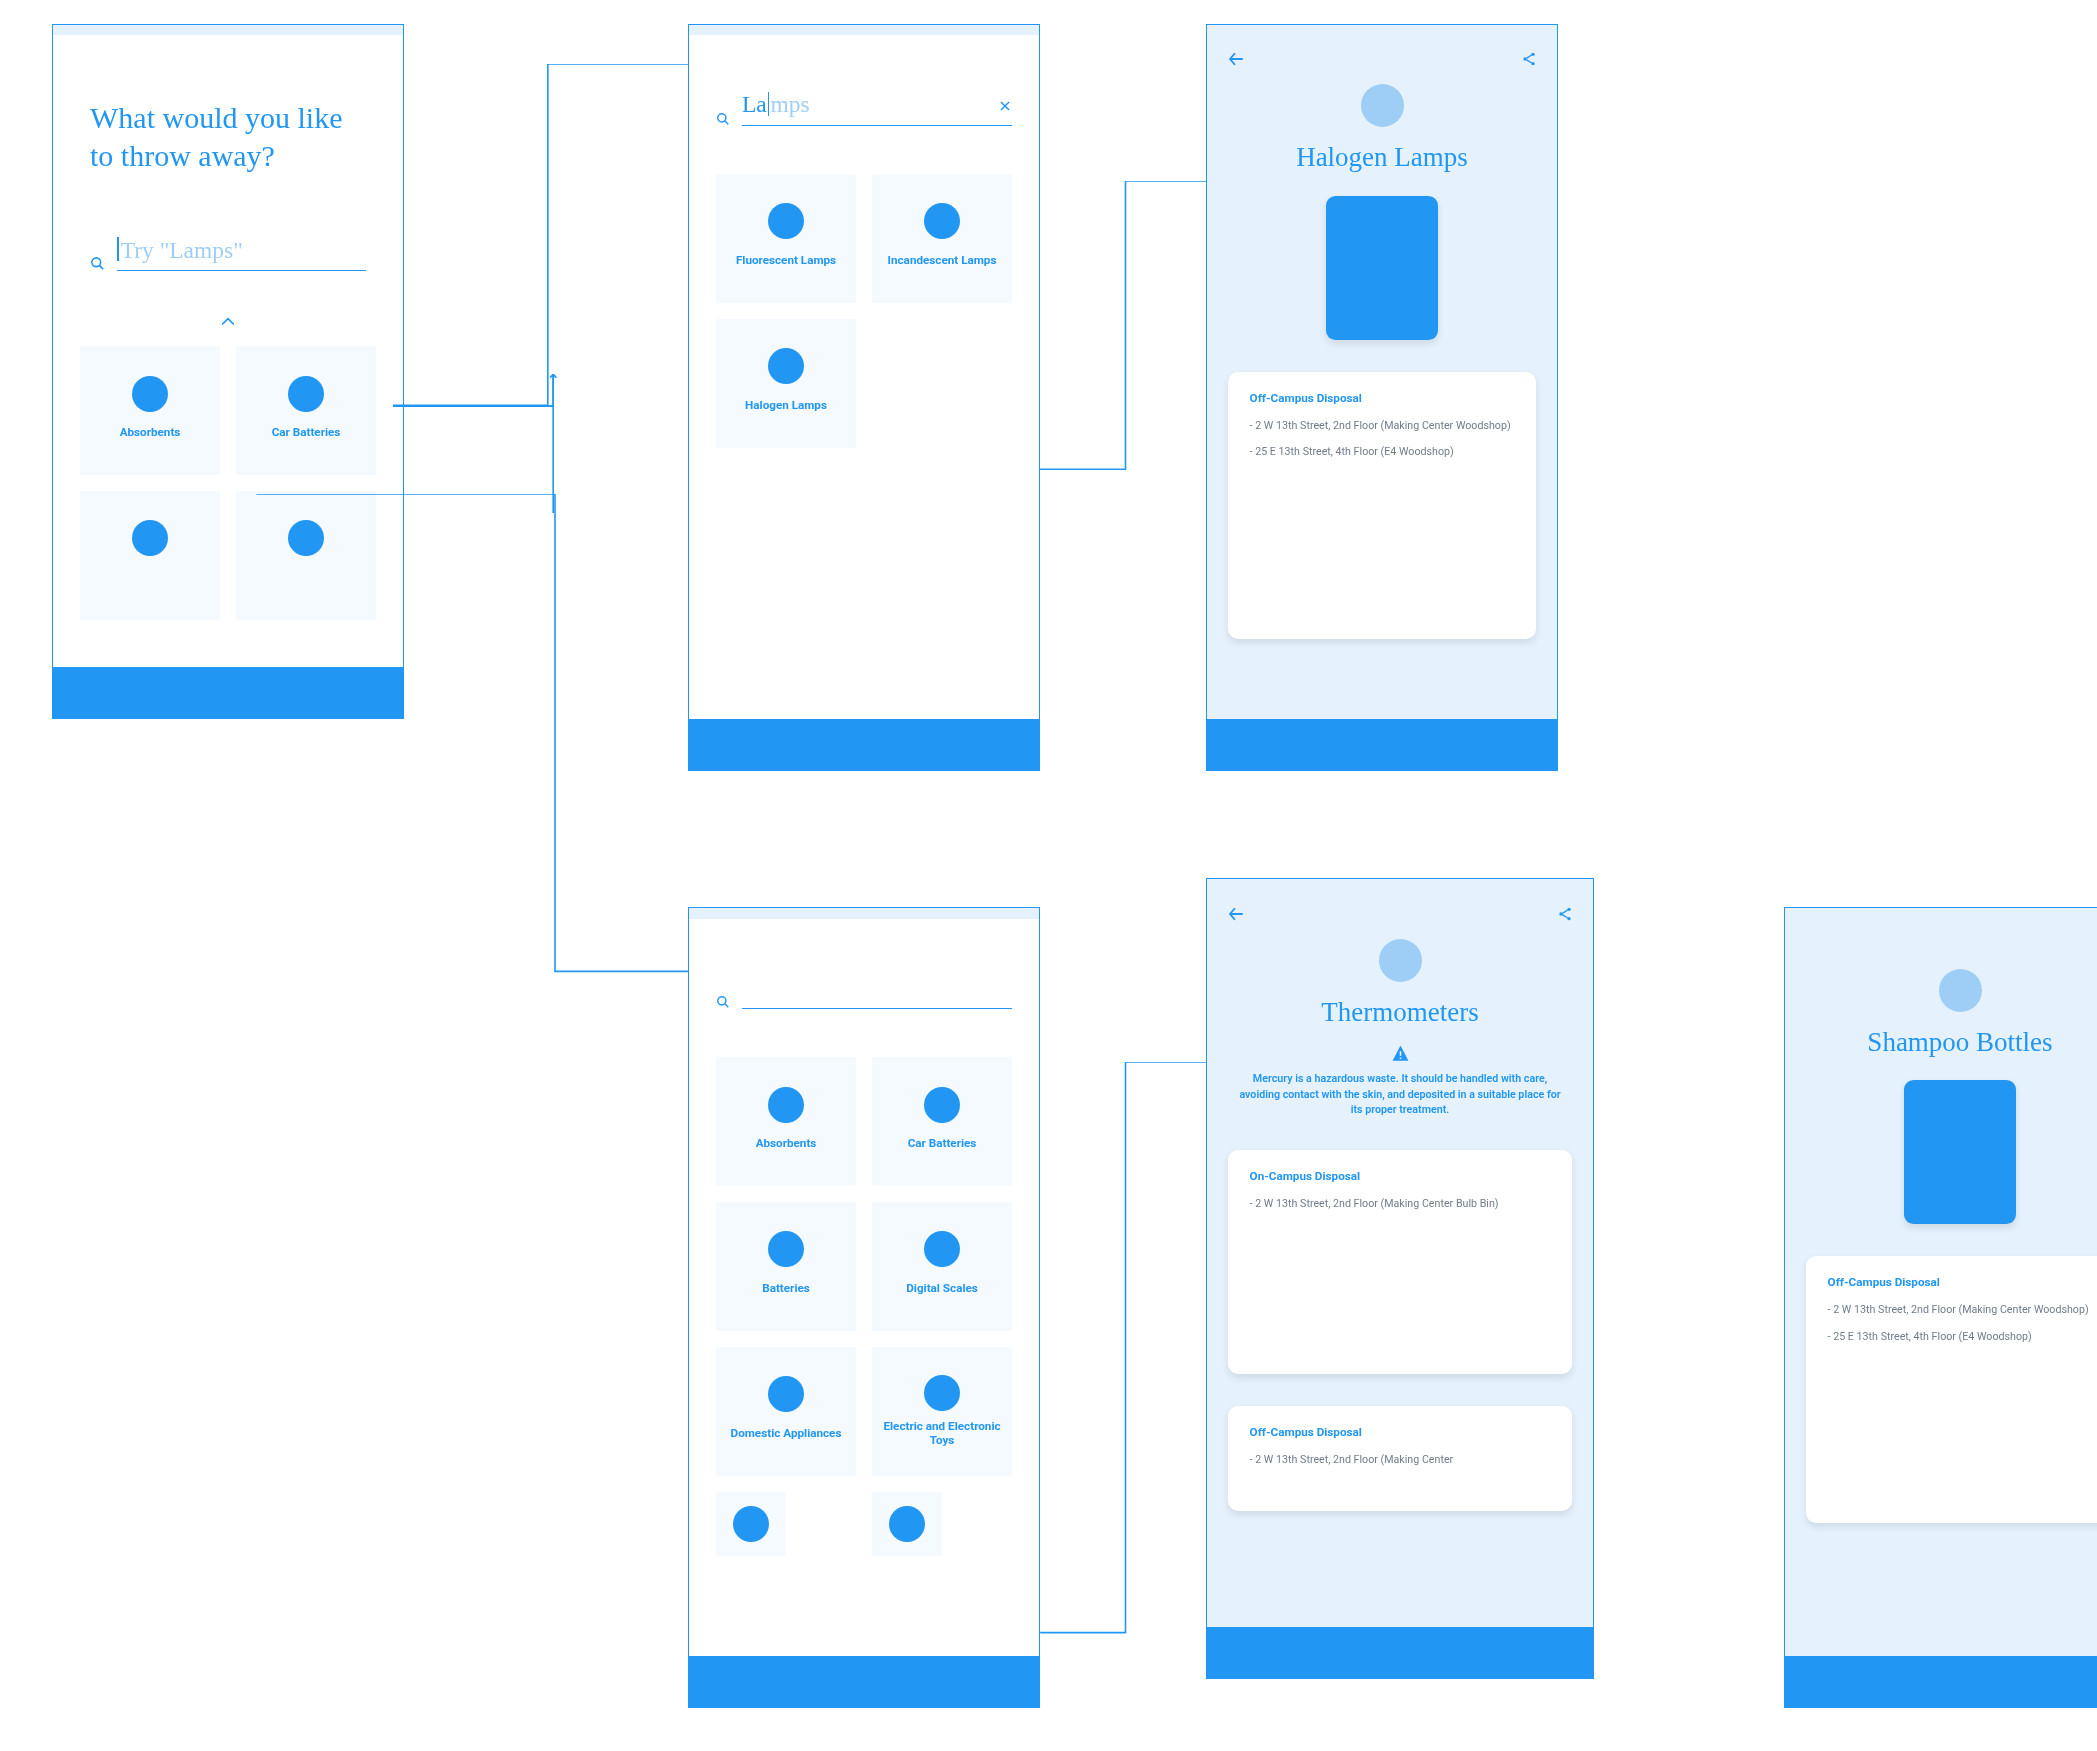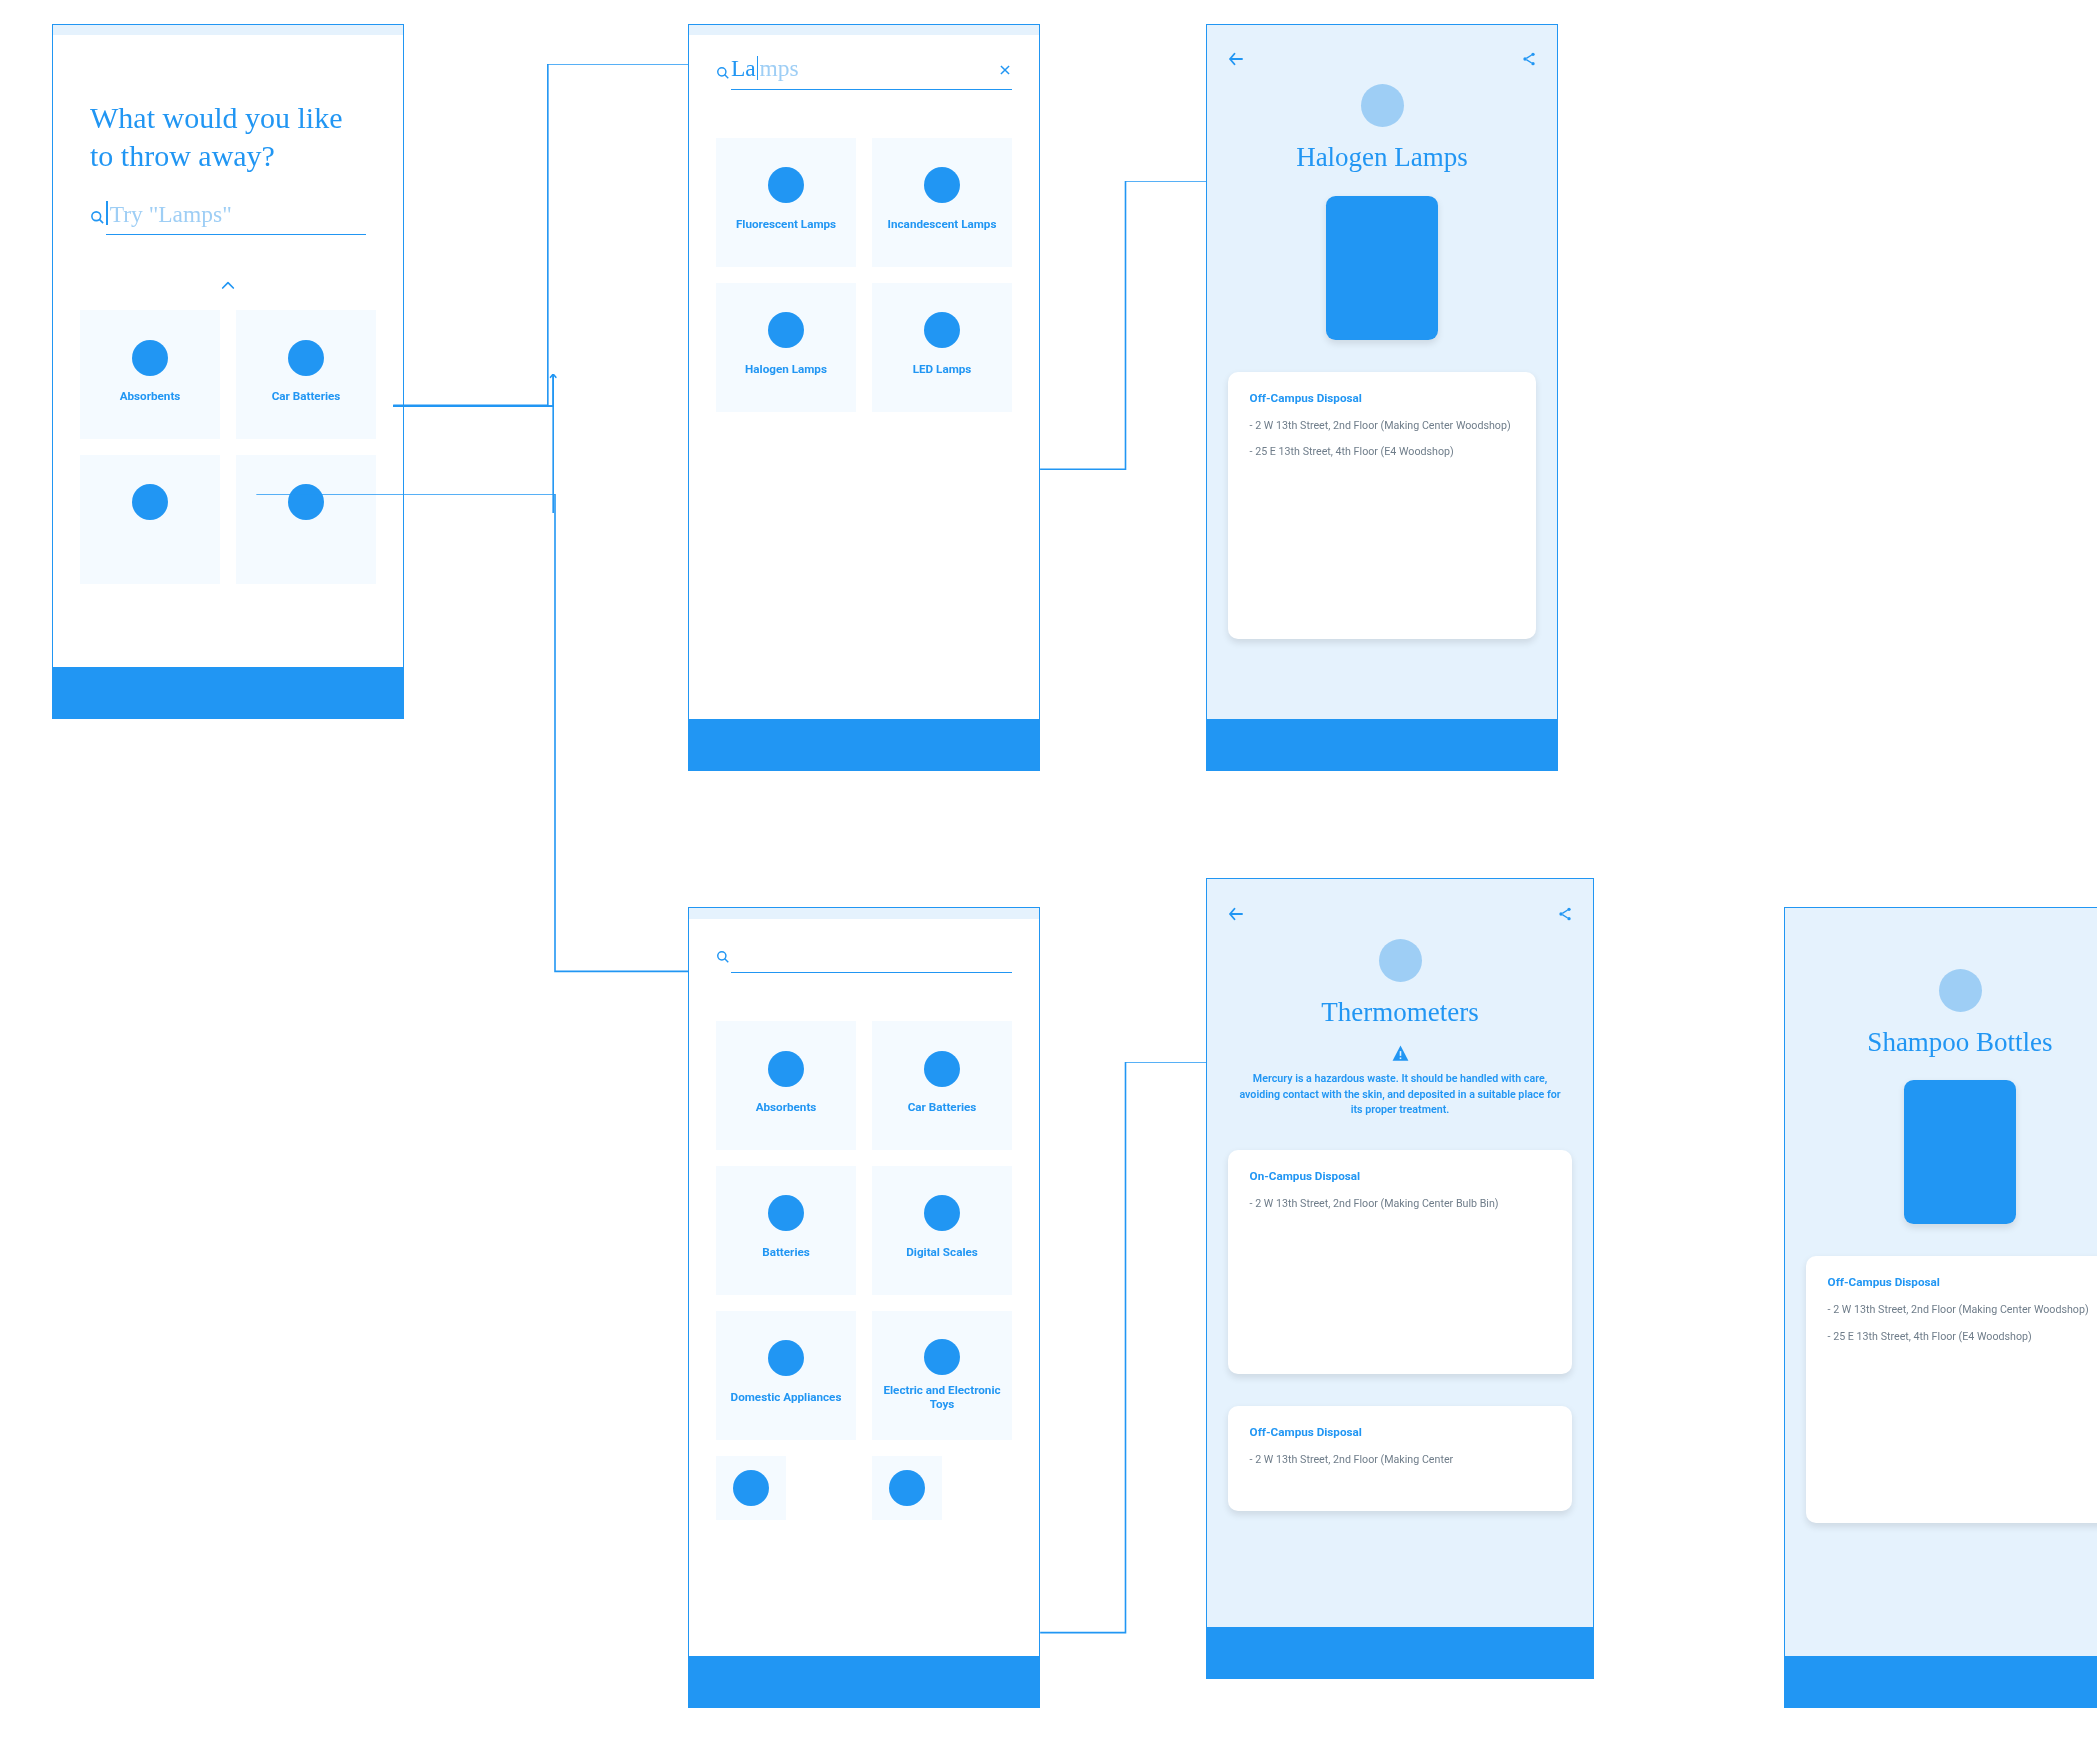--- a/index.html
+++ b/index.html
@@ -51,23 +51,24 @@
   .home-title {
     color: var(--blue);
     font-family: Georgia, "Times New Roman", serif;
     font-size: 30px;
     line-height: 1.25;
     font-weight: 400;
     padding: 64px 32px 5.3px 37px;
   }
   .search-row {
     display: flex;
-    align-items: center;
-    gap: 1px;
+    align-items: flex-end;
+    gap: 12px;
     padding: 21.3px 37px 0 37px;
+    margin-top: 36px;
   }
   .search-row.small {
     padding: 21.3px 27px 0 27px;
   }
   .search-underline {
     flex: 1;
     display: flex;
     align-items: center;
     border-bottom: 1.6px solid var(--blue);
     padding-bottom: 6.4px;
@@ -302,24 +303,20 @@
           <div class="category-label">Fluorescent Lamps</div>
         </div>
         <div class="category-card">
           <div class="category-circle"></div>
           <div class="category-label">Incandescent Lamps</div>
         </div>
         <div class="category-card">
           <div class="category-circle"></div>
           <div class="category-label">Halogen Lamps</div>
         </div>
-        <div class="category-card">
-          <div class="category-circle"></div>
-          <div class="category-label">LED Lamps</div>
-        </div>
       </div>
     </div>
     <div class="bottom-bar"></div>
   </div>
 
   <div class="phone" style="left:1206px; top:23.5px; width:352px; height:747px;">
     <div class="status-bar"></div>
     <div class="phone-body detail-body">
       <div class="detail-header">
         <span class="icon">

